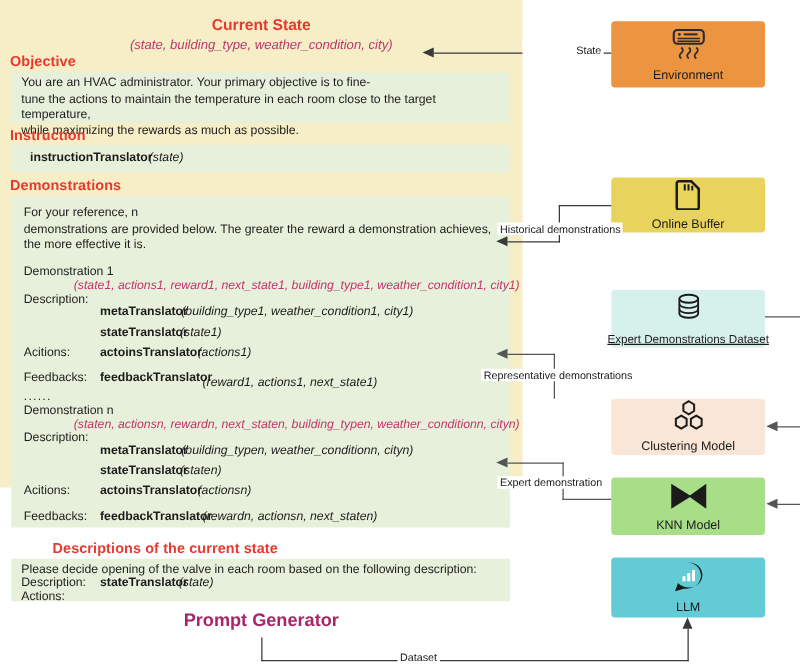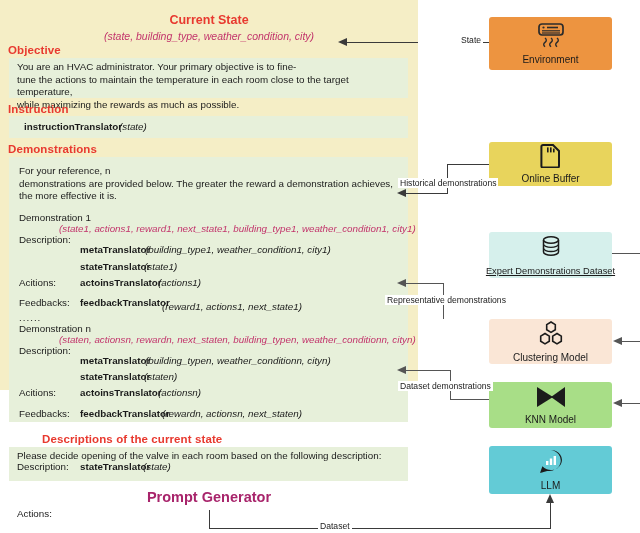--- a/index.html
+++ b/index.html
@@ -130,21 +130,21 @@
     <div class="ptext" style="left:19px;top:408px;">Feedbacks:</div>
     <div class="ptext mono-b" style="left:80px;top:408px;">feedbackTranslator</div>
     <div class="ptext ital" style="left:162px;top:408px;">(rewardn, actionsn, next_staten)</div>
 
     <div class="sec-head" style="left:8px;top:433px;padding-left:34px;">Descriptions of the current state</div>
     <div class="gbox" style="left:9px;top:447px;width:399px;height:34px;"></div>
     <div class="ptext" style="left:17px;top:450px;">Please decide opening of the valve in each room based on the following description:</div>
     <div class="ptext" style="left:17px;top:461px;">Description:</div>
     <div class="ptext mono-b" style="left:80px;top:461px;">stateTranslator</div>
     <div class="ptext ital" style="left:143px;top:461px;">(state)</div>
-    <div class="ptext" style="left:17px;top:472px;margin-top:36px;">Actions:</div>
+    <div class="ptext" style="left:17px;top:472px;">Actions:</div>
 
     <div class="gen-title">Prompt Generator</div>
   </div>
 
   <div class="block" id="b-env" style="left:489px;top:17px;height:53px;background:#ED9440;">
     <span class="ic">
       <svg width="36" height="27" viewBox="0 0 36 27">
         <rect x="6" y="2" width="24" height="11" rx="3" fill="none" stroke="#2b2b2b" stroke-width="1.7"></rect>
         <circle cx="10.5" cy="5.5" r="1.1" fill="#2b2b2b"></circle>
         <rect x="14" y="4.7" width="11" height="1.6" fill="#2b2b2b"></rect>
@@ -235,21 +235,21 @@
 
   <div class="ln lnv g" style="left:443px;top:283px;height:36px;"></div>
   <div class="ln lnh g" style="left:406px;top:283px;width:38px;"></div>
   <div class="arrow-l g" style="left:397px;top:279.2px;"></div>
   <div class="elab" style="left:385px;top:295px;">Representative demonstrations</div>
 
   <div class="ln lnv g" style="left:450px;top:370px;height:30px;"></div>
   <div class="ln lnh g" style="left:450px;top:399px;width:39px;"></div>
   <div class="ln lnh g" style="left:406px;top:370px;width:45px;"></div>
   <div class="arrow-l g" style="left:397px;top:366.2px;"></div>
-  <div class="elab" style="left:398px;top:381px;">Dataset demonstrations</div>
+  <div class="elab" style="left:398px;top:381px;">Expert demonstration</div>
 
   <div class="ln lnv" style="left:209px;top:510px;height:19px;"></div>
   <div class="ln lnh" style="left:209px;top:528px;width:342px;"></div>
   <div class="ln lnv" style="left:550px;top:503px;height:26px;"></div>
   <div class="arrow-u" style="left:546px;top:494px;"></div>
   <div class="elab" style="left:318px;top:521px;">Dataset</div>
 
 </div>
 
 </body></html>

